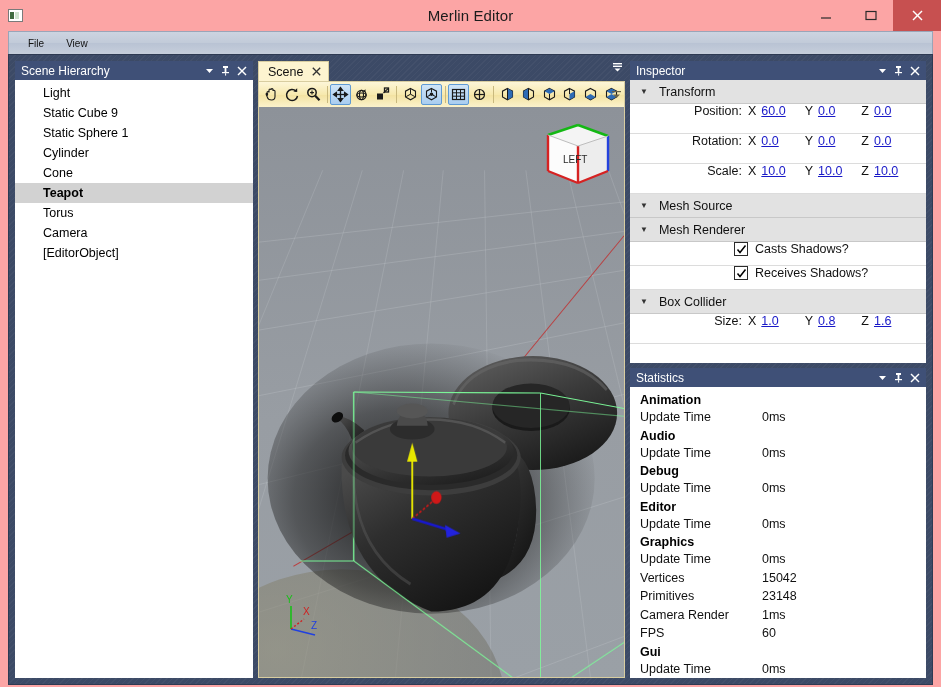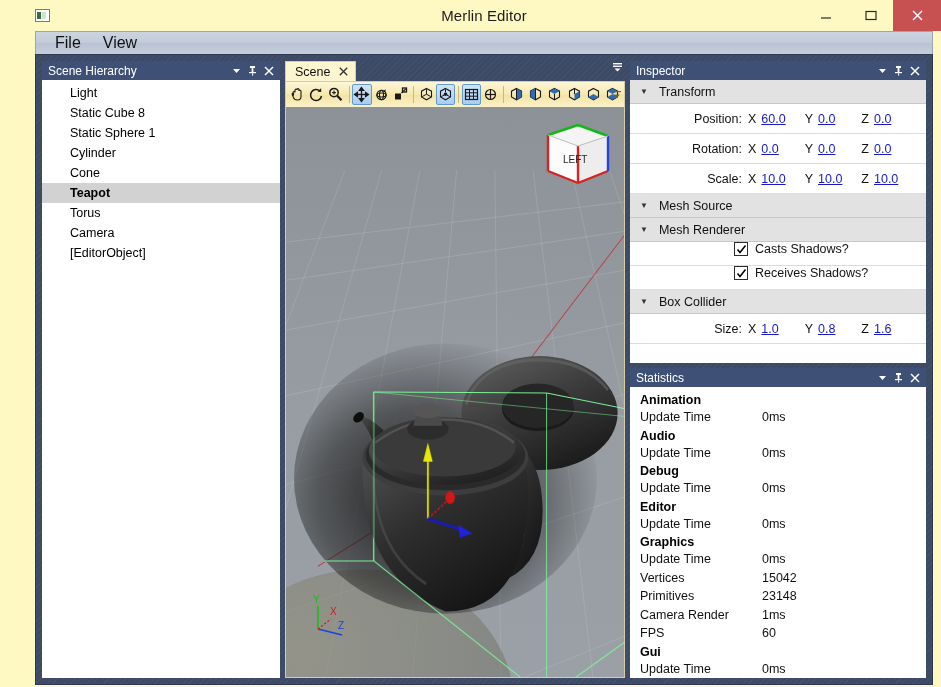--- a/index.html
+++ b/index.html
@@ -8,22 +8,22 @@
     width: 941px; height: 687px;
     font-family: "Liberation Sans", sans-serif;
     overflow: hidden;
     background: #b29290;
   }
 
   
   .window {
     position: relative;
     width: 941px; height: 687px;
-    background: #fef9c3;
-    display: flex; flex-direction: column; padding-left: 27px;
+    background: #fca5a5;
+    display: flex; flex-direction: column;
   }
 
   
   .titlebar {
     height: 31px;
     position: relative;
     display: flex; align-items: center;
     flex: none;
   }
   .title-text {
@@ -52,21 +52,21 @@
     margin: 0 8px 0 8px;
     background: linear-gradient(to bottom, #ccd4e0 0%, #c2cbd9 48%, #b9c3d4 52%, #c6cedb 100%);
     display: flex; align-items: center;
     padding-left: 8px;
     flex: none;
     border-left: 1px solid #9aa5b8;
     border-right: 1px solid #9aa5b8;
     border-top: 1px solid #9aa5b8;
   }
   .menu-item {
-    font-size: 16px; color: #111;
+    font-size: 10px; color: #111;
     padding: 2px 11px;
   }
 
   
   .body-area {
     flex: 1;
     margin: 0 8px 8px 8px;
     background-color: #3c4a66;
     background-image: repeating-linear-gradient(
       135deg,
@@ -171,21 +171,21 @@
   .insp-section {
     height: 24px; background: #e2e2e2;
     display: flex; align-items: center;
     padding-left: 10px; gap: 11px;
     border-bottom: 1px solid #c8c8c8;
     font-size: 12.5px; color: #111;
   }
   .insp-caret { font-size: 8px; color: #333; }
   .insp-row {
     height: 30px;
-    display: flex; align-items: center;
+    display: flex; 
     border-bottom: 1px solid #dcdcdc;
     font-size: 12.5px; color: #111;
     padding-right: 8px;
   }
   .insp-label { text-align: right; width: 118px; flex: none; padding-right: 6px; }
   .axis-group { display: flex; align-items: baseline; gap: 5px; width: 62px; }
   .axis-letter { color: #111; }
   .axis-val { color: #1919c8; text-decoration: underline; }
   .insp-check-row {
     height: 24px; display: flex; 
@@ -267,21 +267,21 @@
           <span class="hdr-ico">
             <svg width="10" height="10">
                 <line x1="1" y1="1" x2="9" y2="9" stroke="#fff" stroke-width="1.4"></line>
                 <line x1="9" y1="1" x2="1" y2="9" stroke="#fff" stroke-width="1.4"></line>
               </svg>
           </span>
         </div>
       </div>
       <div class="hier-list">
         <div class="hier-item">Light</div>
-        <div class="hier-item">Static Cube 8</div>
+        <div class="hier-item">Static Cube 9</div>
         <div class="hier-item">Static Sphere 1</div>
         <div class="hier-item">Cylinder</div>
         <div class="hier-item">Cone</div>
         <div class="hier-item selected">Teapot</div>
         <div class="hier-item">Torus</div>
         <div class="hier-item">Camera</div>
         <div class="hier-item">[EditorObject]</div>
       </div>
     </div>
 

